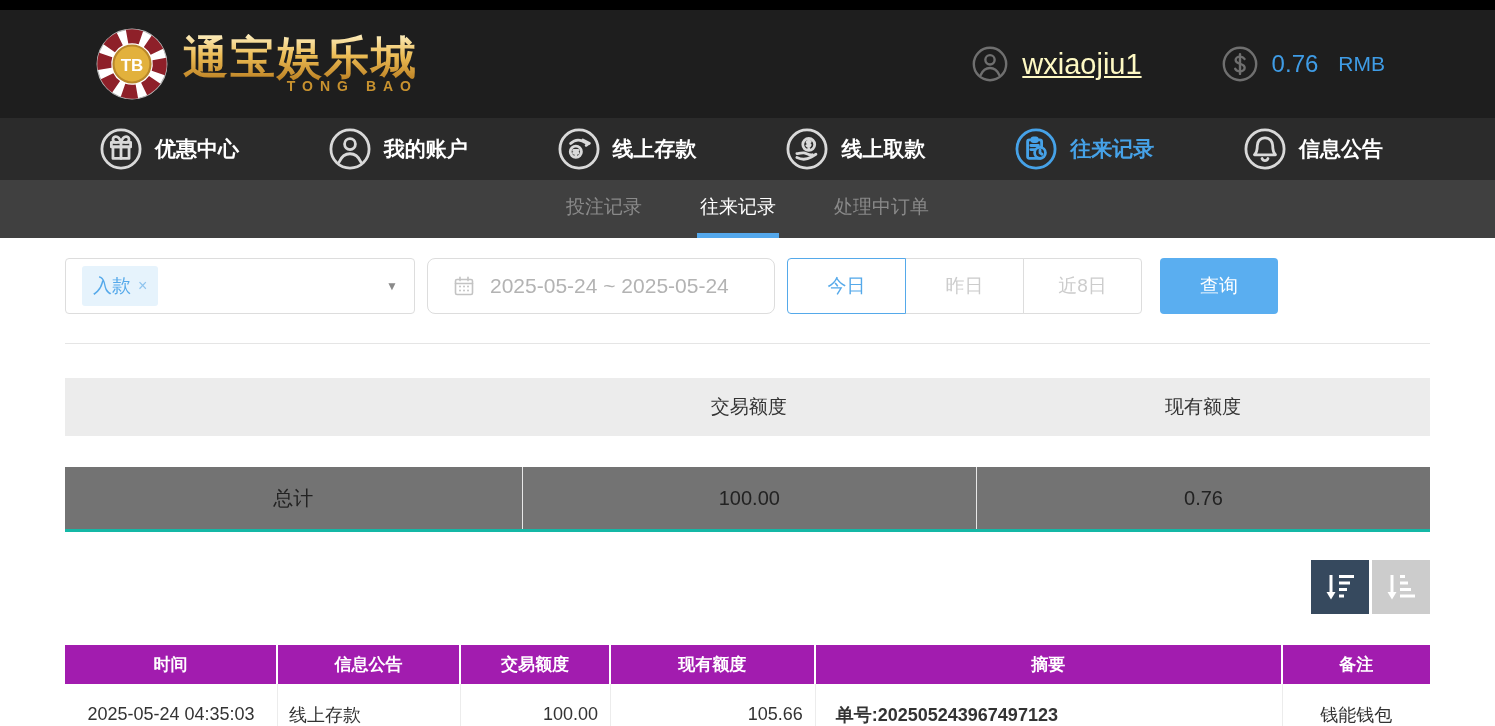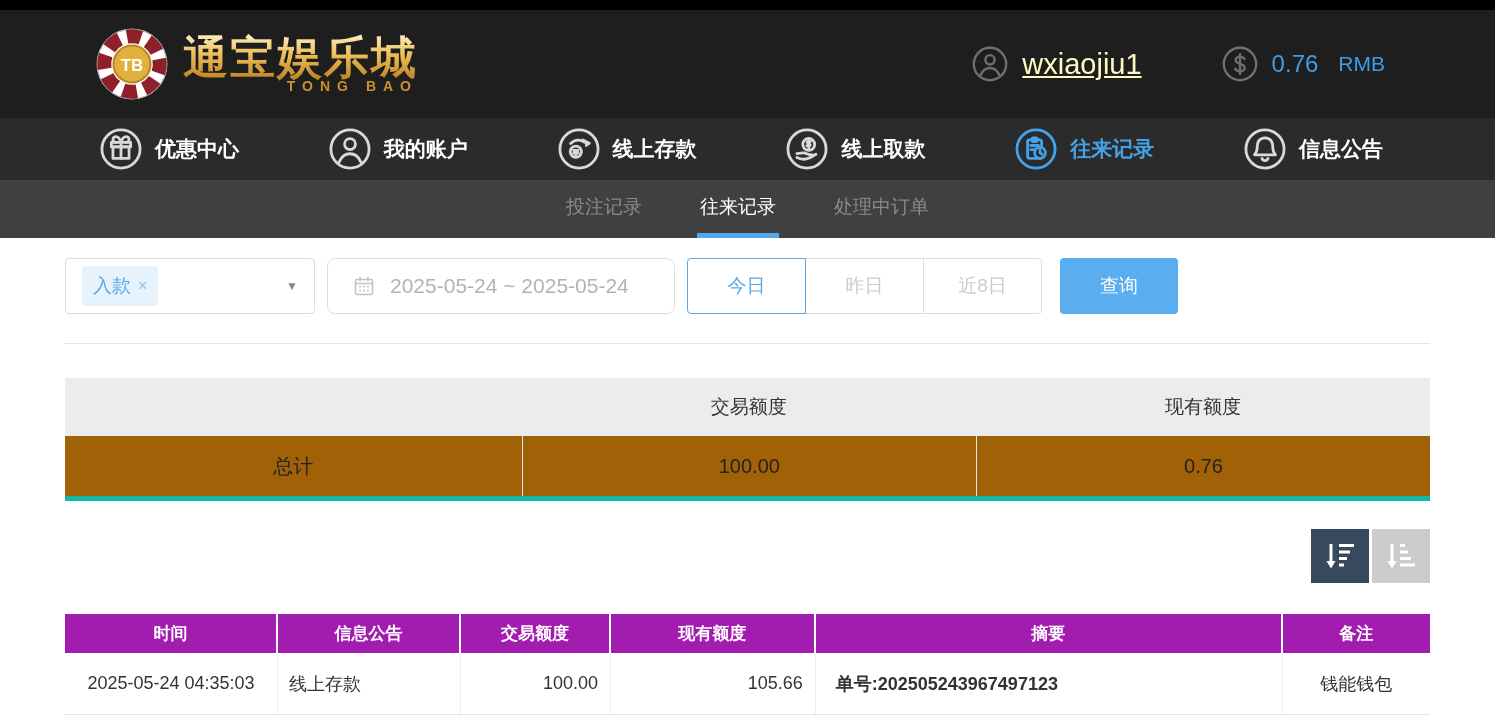--- a/index.html
+++ b/index.html
@@ -34,21 +34,21 @@
   .nav-item.active .nav-icon { color:#46a2e8; }
 
   
   .sub-nav { height:58px; background:#404040; display:flex; justify-content:center; gap:52px; }
   .tab { height:100%; display:flex; align-items:center; padding:0 3px; font-size:19px;
     color:#8a8a8a; border-bottom:5px solid transparent; cursor:pointer; }
   .tab.active { color:#fff; border-bottom-color:#54a8ec; }
 
   
   .filter-row { margin:20px 65px 0; display:flex; align-items:center; height:56px; }
-  .select-box { width:250px; height:56px; border:1px solid #ddd; border-radius:4px;
+  .select-box { width:350px; height:56px; border:1px solid #ddd; border-radius:4px;
     display:flex; align-items:center; padding:0 16px; position:relative; cursor:pointer; }
   .filter-tag { background:#e6f3fc; border-radius:3px; padding:7px 11px; font-size:19px;
     color:#55a9ea; display:flex; align-items:center; gap:7px; }
   .tag-close { color:#8fc4ee; font-size:16px; cursor:pointer; }
   .select-caret { position:absolute; right:16px; color:#8a8a8a; font-size:12px; }
   .date-box { width:348px; height:56px; border:1px solid #ddd; border-radius:8px;
     margin-left:12px; display:flex; align-items:center; padding-left:24px; gap:14px; cursor:pointer; }
   .cal-icon { width:24px; height:24px; color:#c3c3c3; }
   .date-text { color:#b3b3b3; font-size:21px; }
   .btn-group { display:flex; margin-left:12px; }
@@ -60,21 +60,21 @@
   .search-btn { width:118px; height:56px; margin-left:18px; background:#5aaef0; border:none;
     border-radius:4px; color:#fff; font-size:19px; cursor:pointer; font-family:inherit; }
 
   .h-divider { margin:29px 65px 0; border-top:1px solid #e5e5e5; }
 
   
   .summary { margin:34px 65px 0; }
   .sum-head { display:flex; background:#ececec; height:58px; }
   .sum-head > div { display:flex; align-items:center; justify-content:center;
     font-size:19px; color:#333; }
-  .sum-row { display:flex; height:65px; border-bottom:5px solid #14b8a6; background:#a16207; }
+  .sum-row { display:flex; height:65px; border-bottom:3px solid #14b8a6; background:#737373;margin-top:31px; }
   .sum-row > div { display:flex; align-items:center; justify-content:center;
     font-size:20px; color:#222; }
   .sc1 { width:33.45%; } .sc2 { width:33.3%; } .sc3 { width:33.25%; }
   .sum-row .sc2, .sum-row .sc3 { border-left:1px solid #e8e8e8; }
 
   
   .sort-row { margin:28px 65px 0; display:flex; justify-content:flex-end; gap:3px; }
   .sort-btn { width:58px; height:54px; border:none; cursor:pointer; display:flex;
     align-items:center; justify-content:center; }
   .sort-btn.dark { background:#36495e; }

